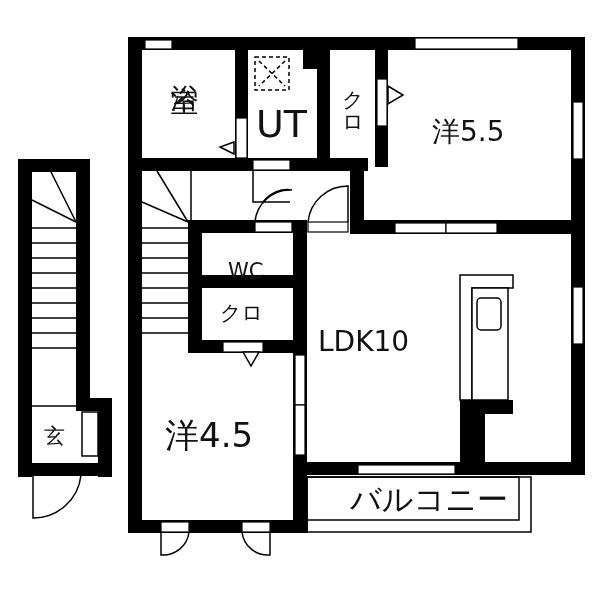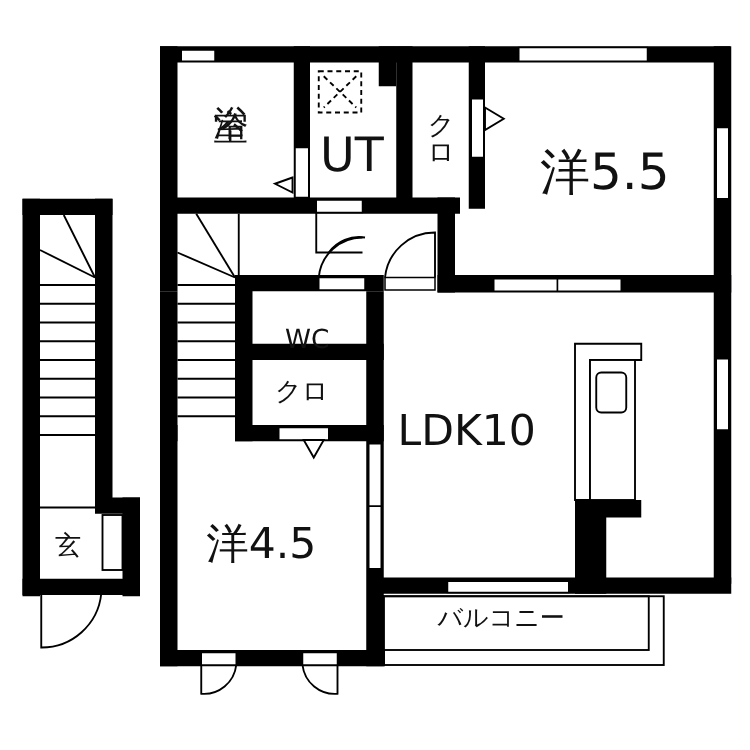--- a/index.html
+++ b/index.html
@@ -142,19 +142,19 @@
 
   <g fill="none" stroke="#000" stroke-width="1.5">
     <rect x="307" y="477" width="212" height="43"></rect>
     <rect x="307" y="477" width="224" height="55"></rect>
   </g>
 </svg>
 
 <div class="lbl vert" style="left:170px; top:62px; font-size:28px;">浴室</div>
 <div class="lbl" style="left:256px; top:105px; font-size:38px;">UT</div>
 <div class="lbl vert" style="left:342px; top:76px; font-size:21px;">クロ</div>
-<div class="lbl" style="left:432px; top:118px; font-size:40px;">洋5.5</div>
+<div class="lbl" style="left:432px; top:118px; font-size:28px;">洋5.5</div>
 <div class="lbl" style="left:228px; top:261px; font-size:21px;">WC</div>
 <div class="lbl" style="left:220px; top:303px; font-size:21px;">クロ</div>
-<div class="lbl" style="left:318px; top:328px; font-size:34px;">LDK10</div>
+<div class="lbl" style="left:318px; top:328px; font-size:28px;">LDK10</div>
 <div class="lbl" style="left:165px; top:418px; font-size:34px;">洋4.5</div>
 <div class="lbl" style="left:44px; top:426px; font-size:21px;">玄</div>
-<div class="lbl" style="left:350px; top:484px; font-size:20px;">バルコニー</div>
+<div class="lbl" style="left:350px; top:484px; font-size:31px;">バルコニー</div>
 
 </body></html>

